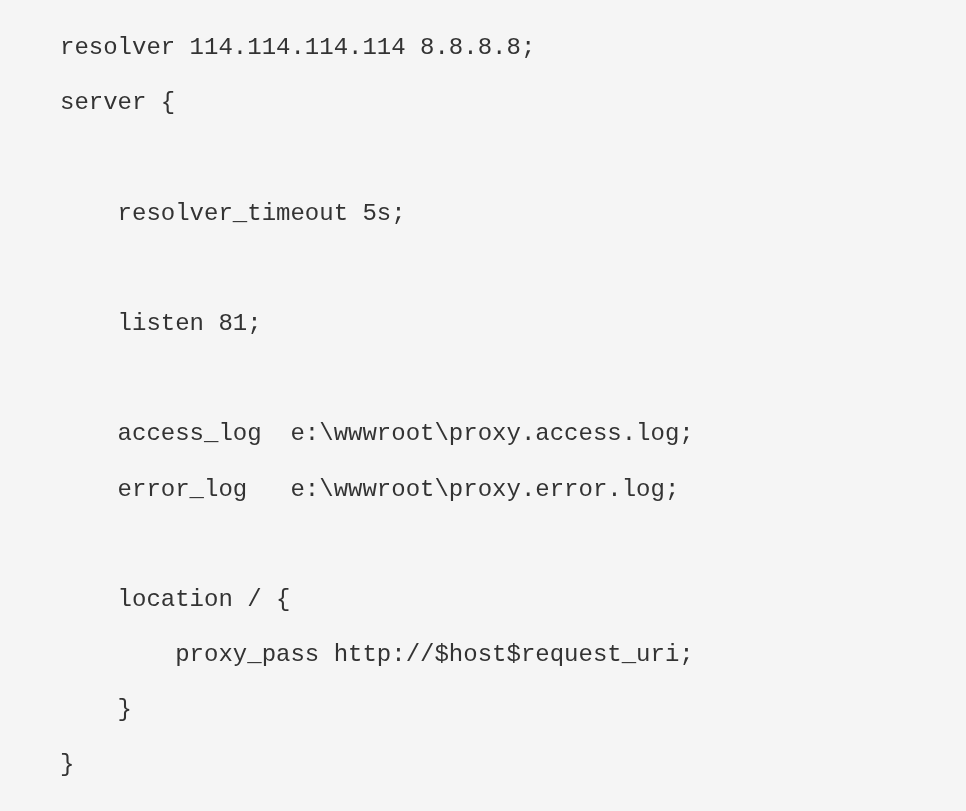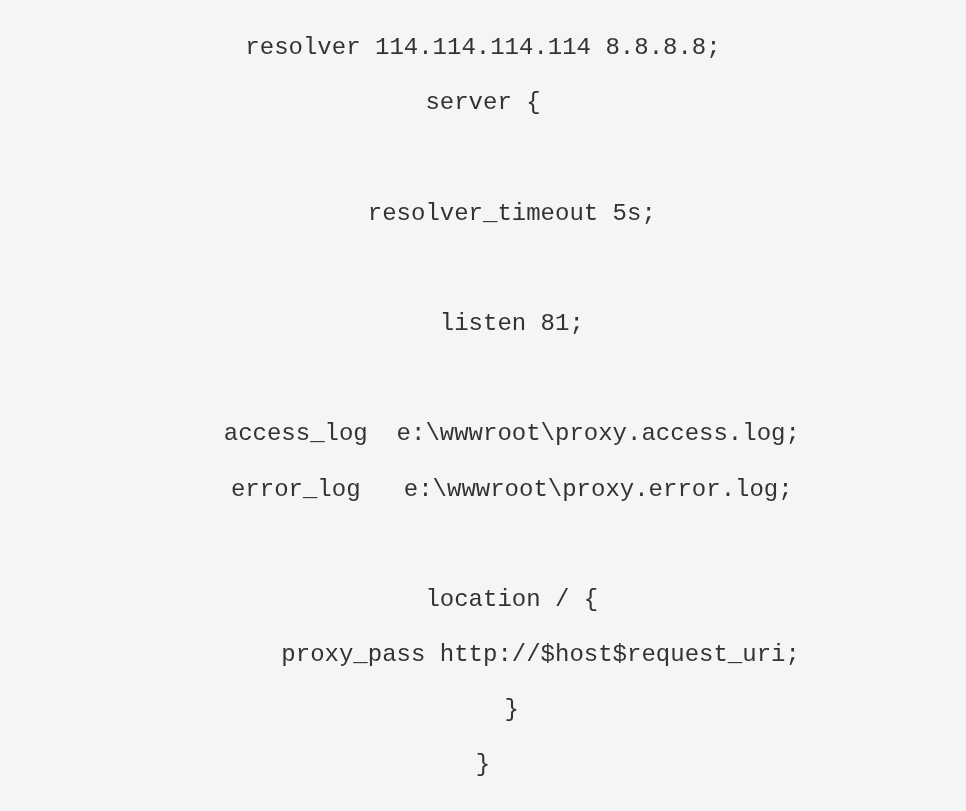--- a/index.html
+++ b/index.html
@@ -12,21 +12,20 @@
       font-family: 'Courier New', Consolas, Monaco, monospace;
       font-size: 24px;
       color: #333333;
       padding: 20px 60px;
       line-height: 2.3;
       width: 966px;
       height: 811px;
     }
     .code-block {
       white-space: pre;
-      text-align: center;
     }
   </style>
 </head>
 <body>
 
 <div class="code-block"><span>resolver 114.114.114.114 8.8.8.8;</span>
 <span>server {</span>
 <span></span>
 <span>    resolver_timeout 5s;</span>
 <span></span>

